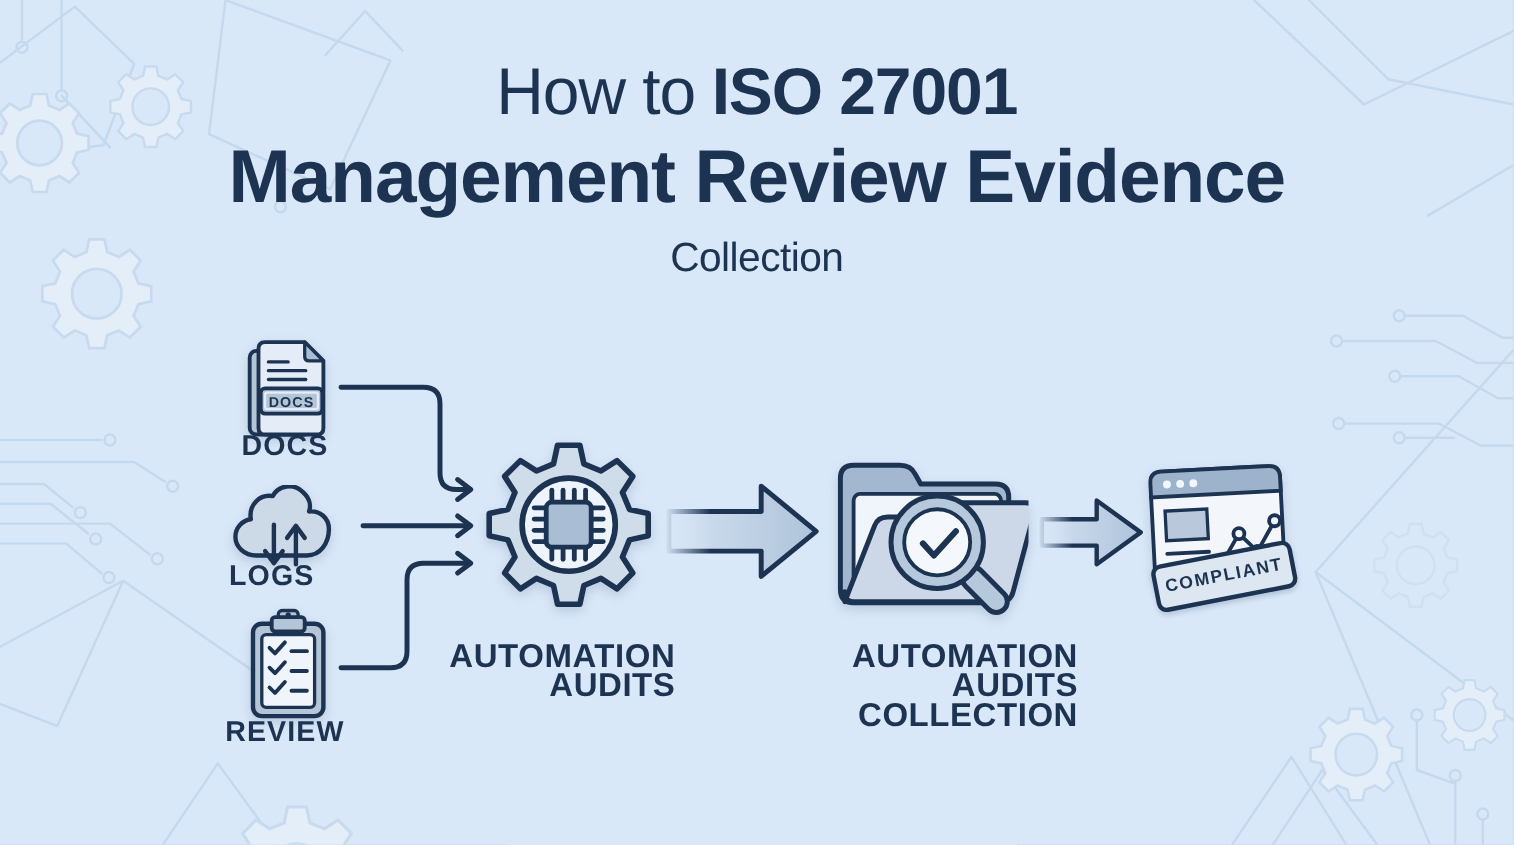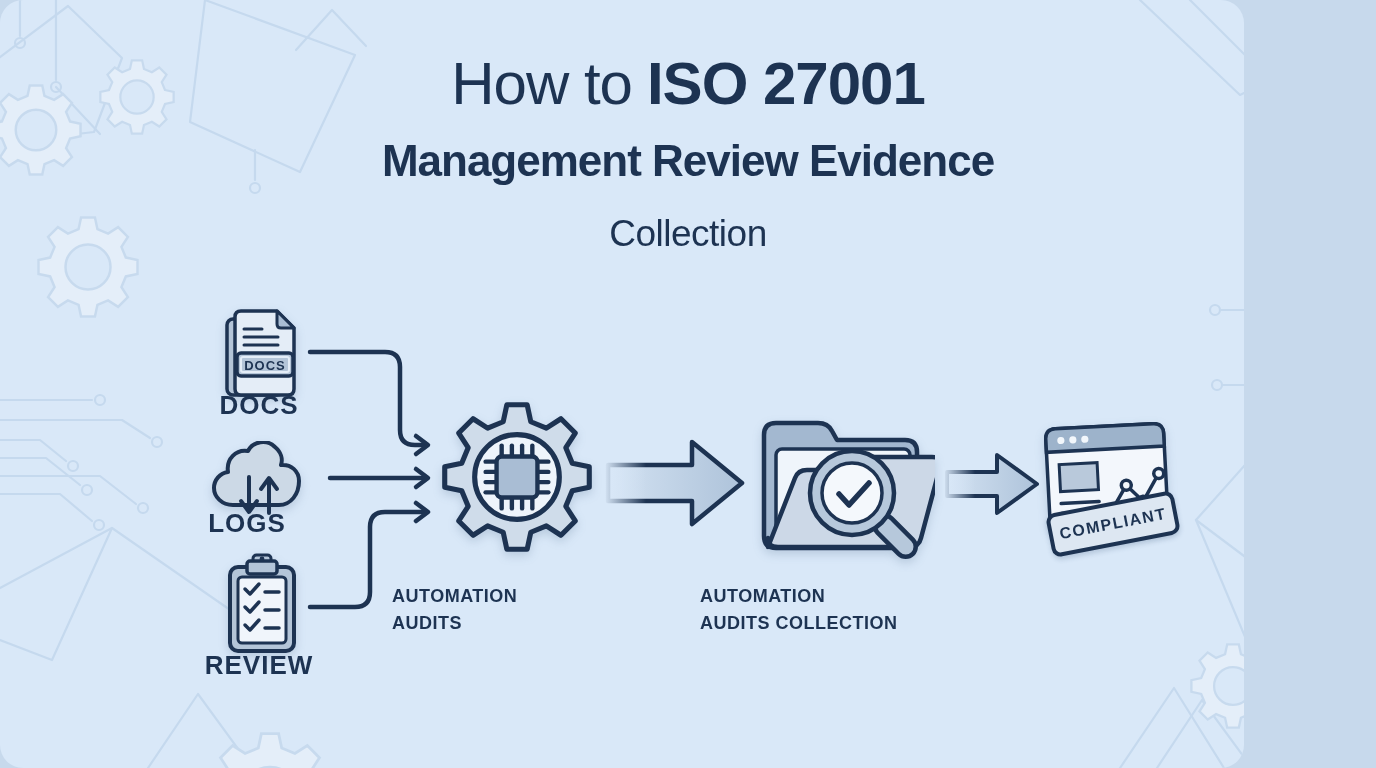--- a/index.html
+++ b/index.html
@@ -1,38 +1,38 @@
 <!DOCTYPE html>
 <html><head>
 <meta charset="utf-8">
 <style>
   html,body{margin:0;padding:0;background:#c7d9ec;}
   .canvas{
-    position:relative;width:1244px;height:768px;overflow:hidden;
-    background:#d9e8f8;font-family:"Liberation Sans",sans-serif;border-radius:23px;
+    position:relative;width:1376px;height:768px;overflow:hidden;
+    background:#d9e8f8;font-family:"Liberation Sans",sans-serif;
     -webkit-font-smoothing:antialiased;
   }
   .abs{position:absolute;}
   svg{display:block;}
   
   .title-wrap{left:0;top:44px;width:1376px;text-align:center;color:#1d3352;}
   .t-line{display:flex;justify-content:center;align-items:center;gap:15px;height:78px;}
   .t1{font-size:60px;font-weight:500;letter-spacing:-1px;}
   .t1b{font-size:60px;font-weight:700;letter-spacing:-1px;}
   .hl{background:#f5c51d;padding:3px 16px 5px 16px;border-radius:3px;}
-  .t2{font-size:44px;font-weight:700;letter-spacing:-1px;height:78px;line-height:78px;}
+  .t2{font-size:68px;font-weight:700;letter-spacing:-1px;height:78px;line-height:78px;}
   .t3{font-size:37px;font-weight:500;letter-spacing:-0.5px;height:72px;line-height:68px;}
   
   .node-label{
     font-weight:700;color:#1d3352;text-align:center;
     font-size:26px;letter-spacing:1px;
   }
   .node-label-sm{
-    font-weight:700;color:#1d3352;text-align:left;
-    font-size:18px;letter-spacing:0.5px;line-height:27px;
+    font-weight:700;color:#1d3352;text-align:right;
+    font-size:30px;letter-spacing:0.5px;line-height:27px;
   }
   .icon-shadow{filter:drop-shadow(0 4px 5px rgba(40,70,110,0.18));}
   
   .stamp{
     display:flex;align-items:center;justify-content:center;
     width:122px;height:36px;border:4px solid #1d3352;border-radius:9px;
     background:#dde7f2;transform:rotate(-11deg);
     font-weight:700;font-size:16px;letter-spacing:1.5px;color:#1d3352;
     box-shadow:0 3px 5px rgba(40,70,110,0.2);
   }

